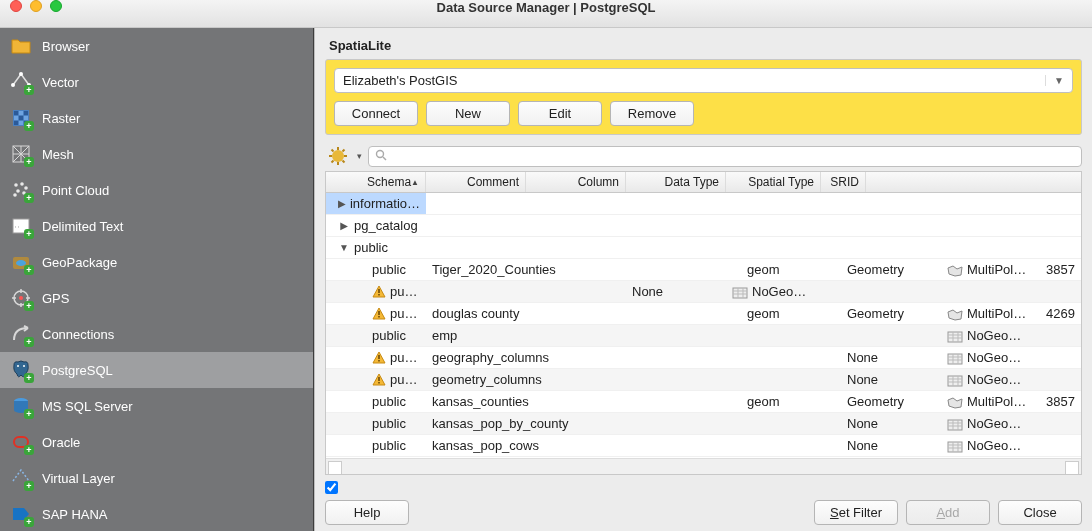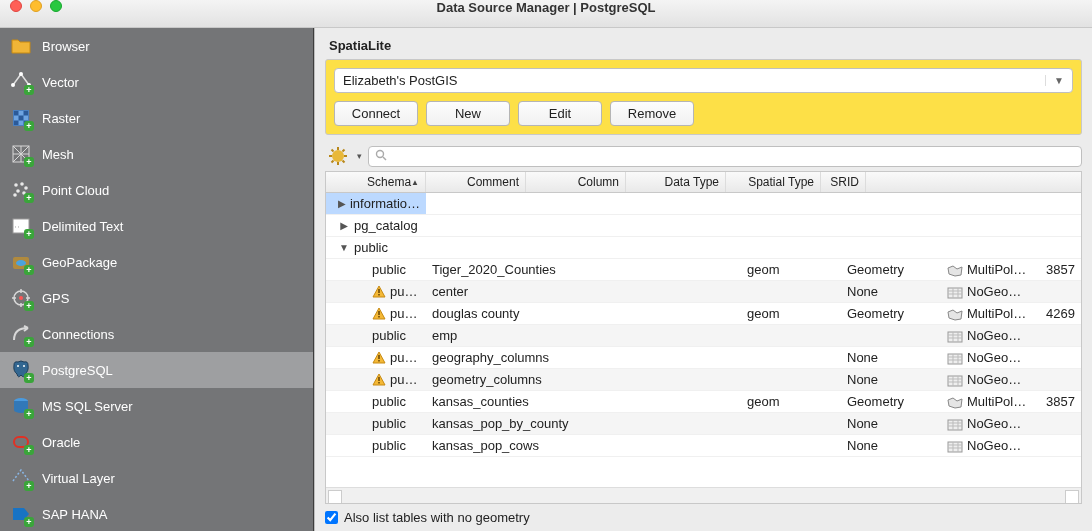--- a/index.html
+++ b/index.html
@@ -483,21 +483,20 @@
                 <span class="warn-icon">
                   <svg viewBox="0 0 14 14">
                     <path d="M7 1 L13 12 H1 Z" fill="#f4b836" stroke="#c78a12"></path>
                     <rect x="6.3" y="4" width="1.4" height="4" fill="#5a3b00"></rect>
                     <rect x="6.3" y="9" width="1.4" height="1.5" fill="#5a3b00"></rect>
                   </svg>
                 </span>
                 <span style="margin-left: 2px;">pu…</span>
               </div>
             </div>
-            <div class="td c-table">center</div>
             <div class="td c-comment"></div>
             <div class="td c-column"></div>
             <div class="td c-data">None</div>
             <div class="td c-spatial"><span class="spatial-icon"><svg viewBox="0 0 16 12">
                   <rect x="1" y="1" width="14" height="10" fill="#eee" stroke="#999"></rect>
                   <line x1="1" y1="4" x2="15" y2="4" stroke="#bbb"></line>
                   <line x1="1" y1="7" x2="15" y2="7" stroke="#bbb"></line>
                   <line x1="6" y1="1" x2="6" y2="11" stroke="#bbb"></line>
                   <line x1="11" y1="1" x2="11" y2="11" stroke="#bbb"></line>
                 </svg></span><span>NoGeome…</span></div>
@@ -649,17 +648,23 @@
                 </svg></span><span>NoGeome…</span></div>
             <div class="td c-srid"></div>
           </div>
         </div>
       <div class="hscroll"></div>
     </div>
 
     <div class="footer">
       <label class="check-row">
         <input type="checkbox" id="alsoListCb" checked="" style="">
-        <span>Also list tables with no geometry</span>
       </label>
+      <div class="bottom-btns">
+        <div class="btn">Help</div>
+        <div class="spacer"></div>
+        <div class="btn"><span id="sfbtn"><u>S</u>et Filter</span></div>
+        <div class="btn disabled"><span id="addbtn"><u>A</u>dd</span></div>
+        <div class="btn">Close</div>
+      </div>
     </div>
   </div>
 </div>
 
 </body></html>

